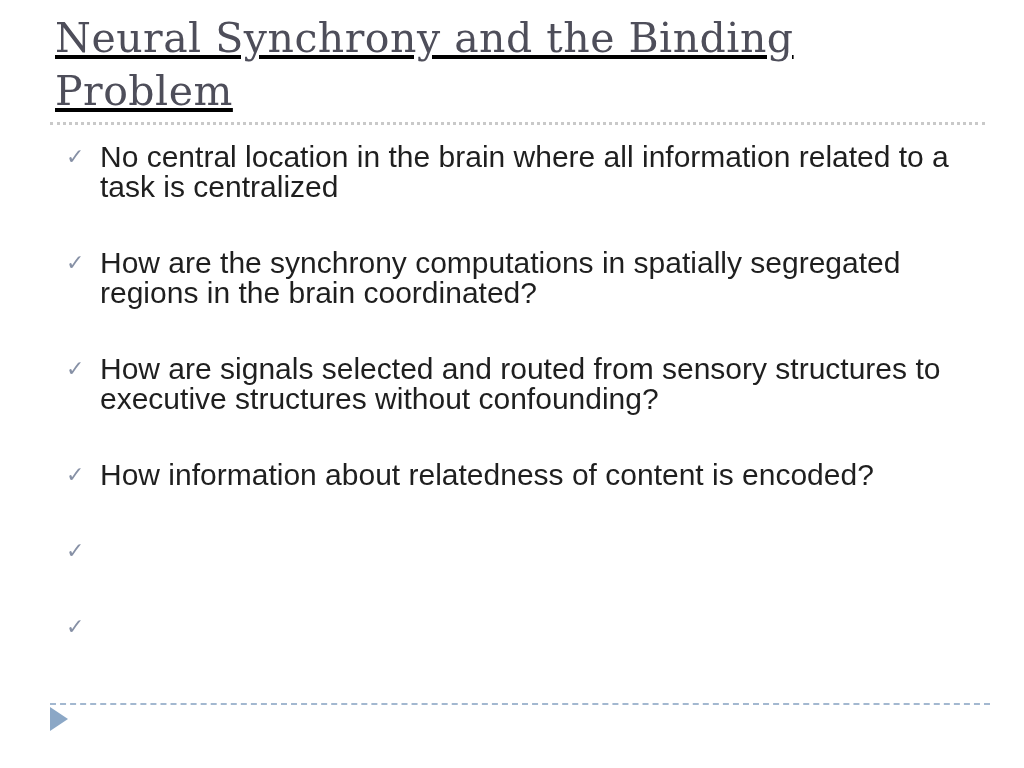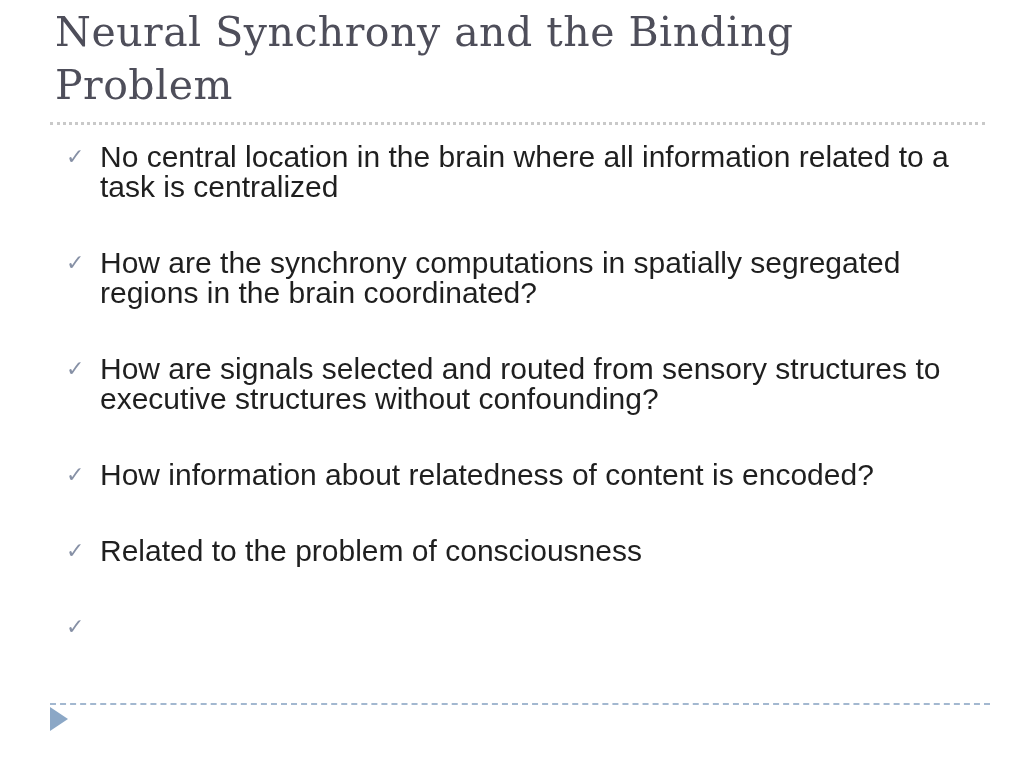--- a/index.html
+++ b/index.html
@@ -20,22 +20,23 @@
   }
   .slide {
     position: relative;
     width: 1024px;
     height: 768px;
     background: var(--background);
   }
   .title-block {
     position: absolute;
     left: 55px;
-    top: 6px;
+    top: 12px;
     width: 880px;
+    text-decoration: underline;
   }
   .slide-title {
     font-family: "DejaVu Serif", "Liberation Serif", serif;
     font-weight: 400;
     font-size: 41px;
     line-height: 53px;
     color: var(--title-color);
     letter-spacing: 0.5px;
   }
   .title-divider {
@@ -113,21 +114,20 @@
       <span class="bullet-text">How are signals selected and routed from sensory structures to executive structures without confounding?</span>
     </li>
 
     <li class="bullet-item">
       <span class="check">✓</span>
       <span class="bullet-text">How information about relatedness of content is encoded?</span>
     </li>
 
     <li class="bullet-item">
       <span class="check">✓</span>
-      <span class="bullet-text">Related to the problem of consciousness</span>
     </li>
 
     <li class="bullet-item">
       <span class="check">✓</span>
     </li>
   </ul>
 
   <div class="footer-divider"></div>
 
   <svg class="footer-arrow" viewBox="0 0 18 24" xmlns="http://www.w3.org/2000/svg">

